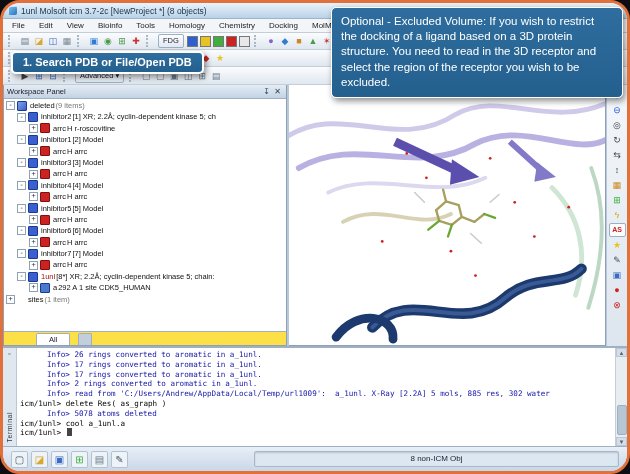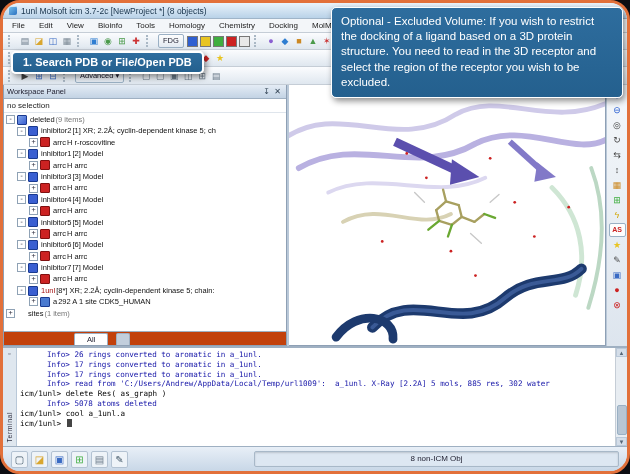--- a/index.html
+++ b/index.html
@@ -90,22 +90,22 @@
   .ic-objs{background:linear-gradient(135deg,#7fa4e8,var(--tree-icon-blue,#3a5fd1));border:1px solid #1a3a90;}
   .ic-blue{background:var(--tree-icon-blue,#3a5fd1);border:1px solid #1a3a90;}
   .ic-chain{background:#4a7ad0;border:1px solid #1a3a90;}
   .ic-red{background:var(--tree-icon-red,#cc2222);border:1px solid #801010;}
   .ic-none{visibility:hidden;}
   .tname{margin-right:1px;}
   .maroon{color:var(--maroon,#a21212);}
   .trest{color:#111;}
   .gray{color:#777;}
   .wtabs{
-    height:13px;flex:0 0 13px;background:#c2410c;border-top:1px solid #9fb0c2;
-    display:flex;align-items:flex-end;padding-left:70px;gap:8px;
+    height:13px;flex:0 0 13px;background:#fde047;border-top:1px solid #9fb0c2;
+    display:flex;align-items:flex-end;padding-left:32px;gap:8px;
   }
   .tab{
     font-size:7.5px;color:#223;background:#dde5ee;border:1px solid #9fb0c2;border-bottom:none;
     height:11px;line-height:11px;padding:0 12px;border-radius:2px 2px 0 0;
   }
   .tab.active{background:#fff;}
   .tab.stub{width:12px;padding:0;background:#c2cedc;}
   .splitter{width:2px;flex:0 0 2px;background:#b9c8d8;}
   
   .viewer{flex:1 1 auto;position:relative;background:#fff;border:1px solid #8ea0b5;border-top:none;border-left:none;min-width:0;}
@@ -331,21 +331,20 @@
   </div>
 
   <div class="main">
 
     <div class="workspace">
       <div class="wheader">
         <span class="wtitle">Workspace Panel</span>
         <span class="whicon">↧</span>
         <span class="whicon">✕</span>
       </div>
-      <div class="selbar">no selection</div>
       <div class="tree">
 
           <div class="trow" style="padding-left: 1px;">
             <span class="tog">-</span>
             <span class="ticon ic-objs"></span>
             <span class="tname">deleted</span>
             <span class="trest gray"> (9 items)</span>
           </div>
 
           <div class="trow" style="padding-left: 12px;">
@@ -573,20 +572,21 @@
       <span class="tstrip-label">Terminal</span>
     </div>
     <div class="tbody">
 
         <div class="tline info">Info&gt; 26 rings converted to aromatic in a_1unl.</div>
 
         <div class="tline info">Info&gt; 17 rings converted to aromatic in a_1unl.</div>
 
         <div class="tline info">Info&gt; 17 rings converted to aromatic in a_1unl.</div>
 
+        <div class="tline info">Info&gt; 2 rings converted to aromatic in a_1unl.</div>
 
         <div class="tline info">Info&gt; read from 'C:/Users/Andrew/AppData/Local/Temp/url1009':  a_1unl. X-Ray [2.2A] 5 mols, 885 res, 302 water</div>
 
         <div class="tline cmd">icm/1unl&gt; delete Res( as_graph )</div>
 
         <div class="tline info">Info&gt; 5078 atoms deleted</div>
 
         <div class="tline cmd">icm/1unl&gt; cool a_1unl.a</div>
 
         <div class="tline cmd cursorline">icm/1unl&gt; </div>

